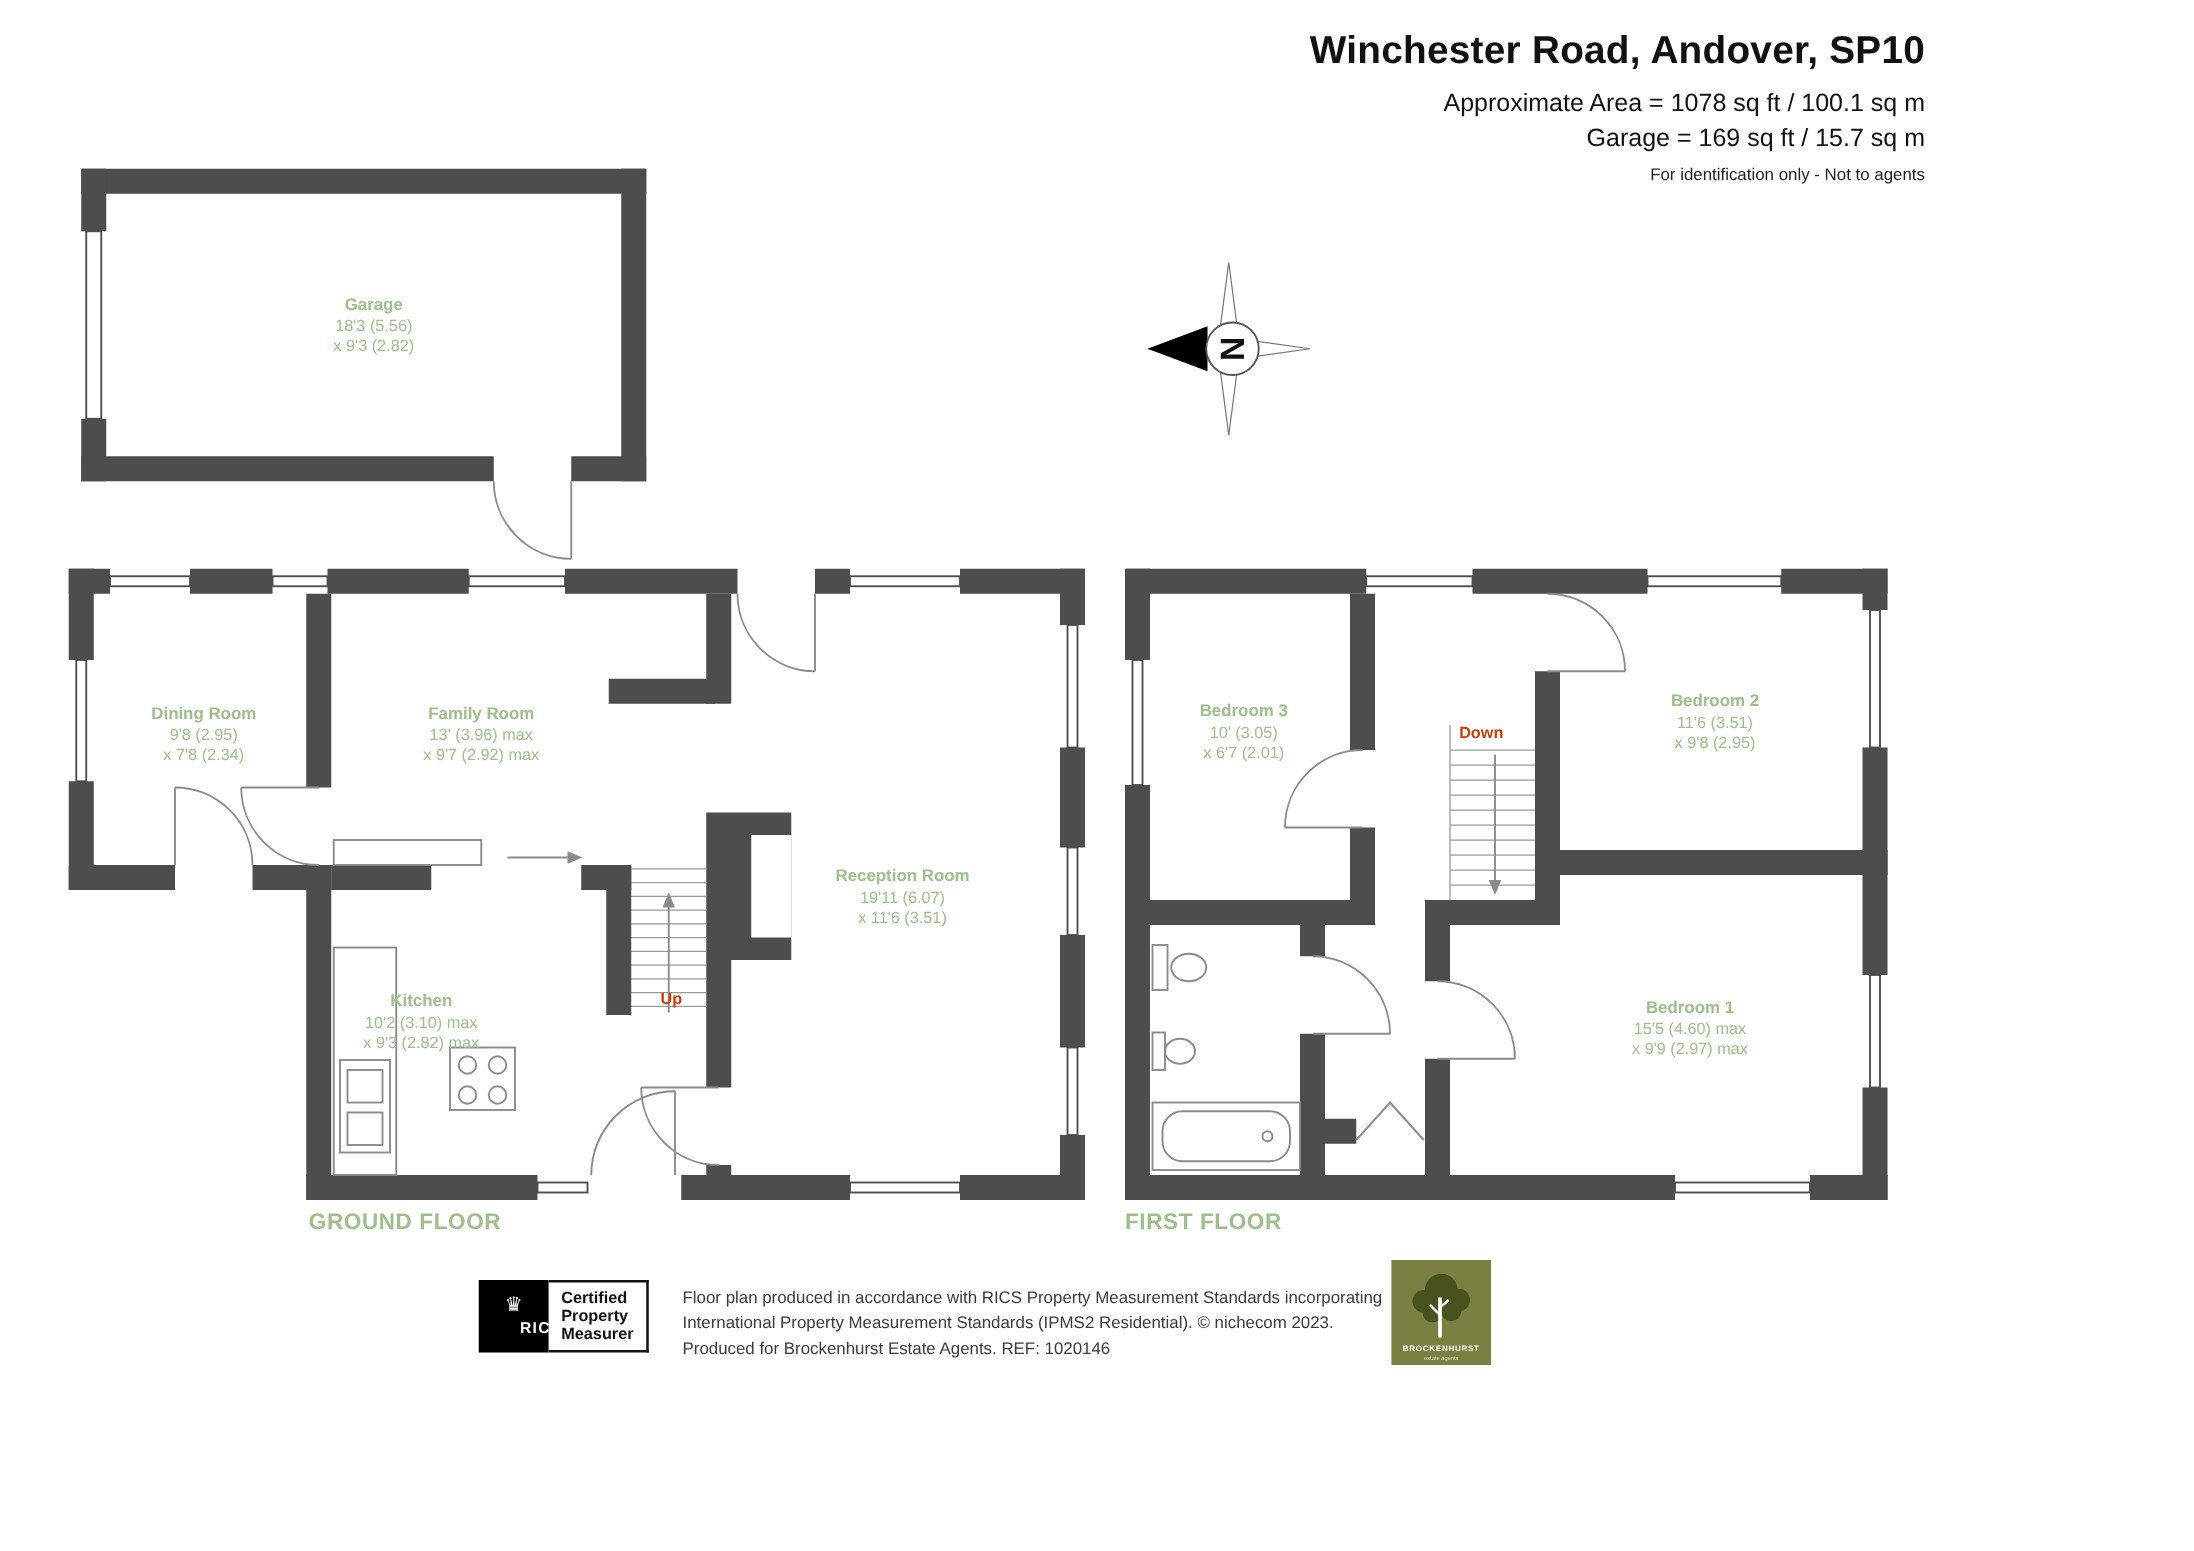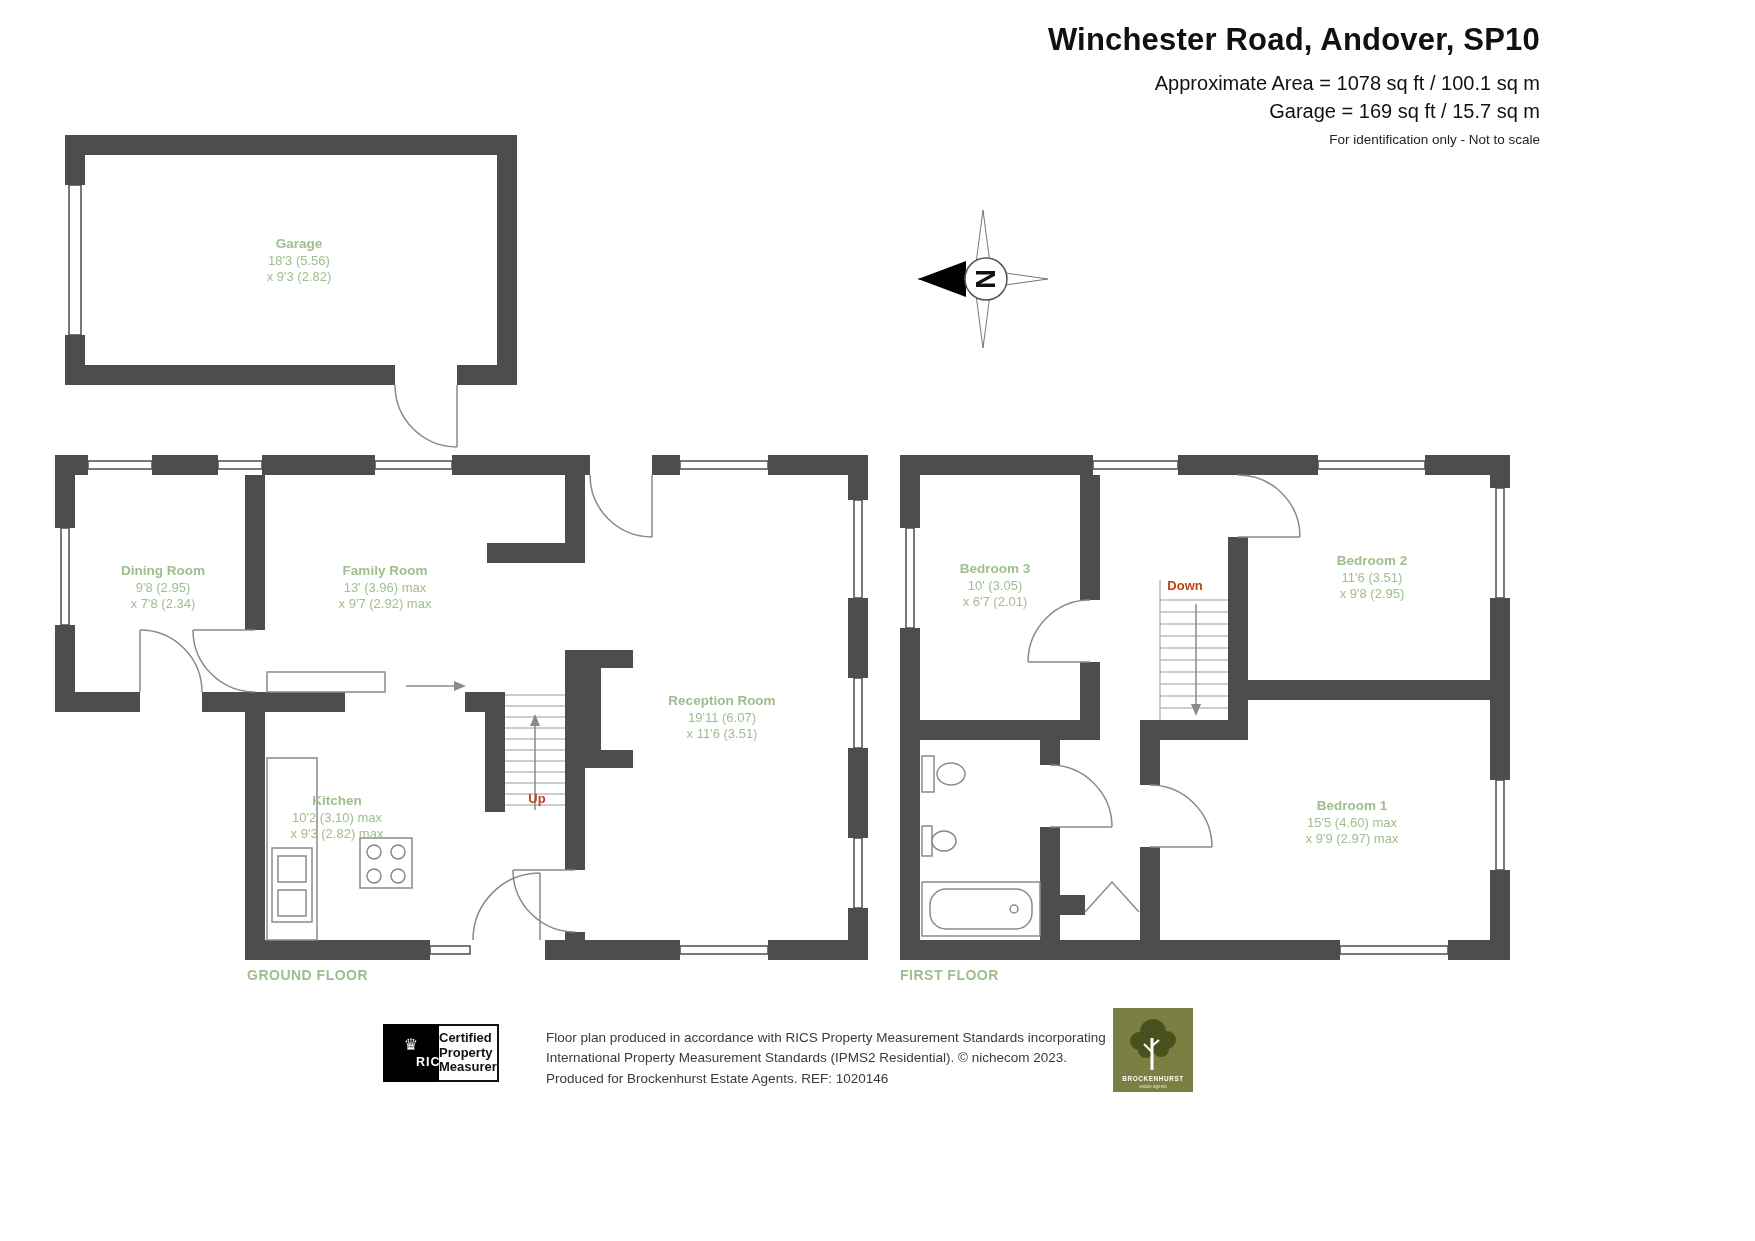--- a/index.html
+++ b/index.html
@@ -10,31 +10,31 @@
   .header{position:absolute;top:22px;right:215px;text-align:right;color:#111;}
   .header-title{font-size:31px;font-weight:bold;letter-spacing:0.2px;}
   .header-area{font-size:20px;line-height:1.38;margin-top:12px;}
   .header-note{font-size:13.5px;margin-top:7px;color:#222;}
   .room-label{position:absolute;transform:translateX(-50%);text-align:center;
               color:#9fbe8e;white-space:nowrap;}
   .room-name{font-weight:bold;font-size:13.5px;line-height:1.3;}
   .room-dim{font-size:13px;line-height:1.3;}
   .stairs-label{position:absolute;transform:translateX(-50%);font-weight:bold;
                 font-size:13px;color:#c2410c;}
-  .floor-label{position:absolute;font-weight:bold;font-size:14px;color:#9fbe8e;
+  .floor-label{position:absolute;font-weight:bold;font-size:18px;color:#9fbe8e;
                letter-spacing:0.5px;}
   .footer-text{position:absolute;left:546px;top:1028px;font-size:13.5px;
                color:#3a3a3a;line-height:1.5;}
   .rics{position:absolute;left:383px;top:1024px;display:flex;height:58px;}
   .rics-black{width:56px;background:#000;color:#fff;display:flex;flex-direction:column;
               align-items:center;justify-content:center;}
   .rics-crest{font-size:16px;line-height:1;}
   .rics-name{font-weight:bold;font-size:12.5px;letter-spacing:1px;margin-top:2px;padding-left:44px;}
   .rics-white{border:2px solid #111;border-left:none;background:#fff;display:flex;
-              flex-direction:column;justify-content:center;padding:0 0;
+              flex-direction:column;justify-content:center;padding:0 10px;
               font-weight:bold;font-size:13px;line-height:1.15;color:#111;}
   .brock{position:absolute;left:1113px;top:1008px;}
 </style>
 </head>
 <body>
 
 <div id="page">
 
   <svg class="plan-svg" viewBox="0 0 1755 1241">
     <g fill="#4d4d4d" stroke="none">
@@ -251,21 +251,21 @@
     <circle cx="78" cy="77" r="21" fill="#fff" stroke="#555" stroke-width="1.5"></circle>
     <text x="78" y="77" transform="rotate(-90 78 77)" text-anchor="middle" dominant-baseline="central" font-family="Liberation Sans, sans-serif" font-size="27" font-weight="bold" fill="#111">N</text>
   </svg>
 
   <div class="header">
     <div class="header-title">Winchester Road, Andover, SP10</div>
     <div class="header-area">
       <div>Approximate Area = 1078 sq ft / 100.1 sq m</div>
       <div>Garage = 169 sq ft / 15.7 sq m</div>
     </div>
-    <div class="header-note">For identification only - Not to scale</div>
+    <div class="header-note">For identification only - Not to agents</div>
   </div>
 
   <div class="room-label" style="left:273px;top:235px;margin-left:26px;">
     <div class="room-name">Garage</div>
     <div class="room-dim">18'3 (5.56)</div>
     <div class="room-dim">x 9'3 (2.82)</div>
   </div>
 
   <div class="room-label" style="left:163px;top:562px;">
     <div class="room-name">Dining Room</div>

